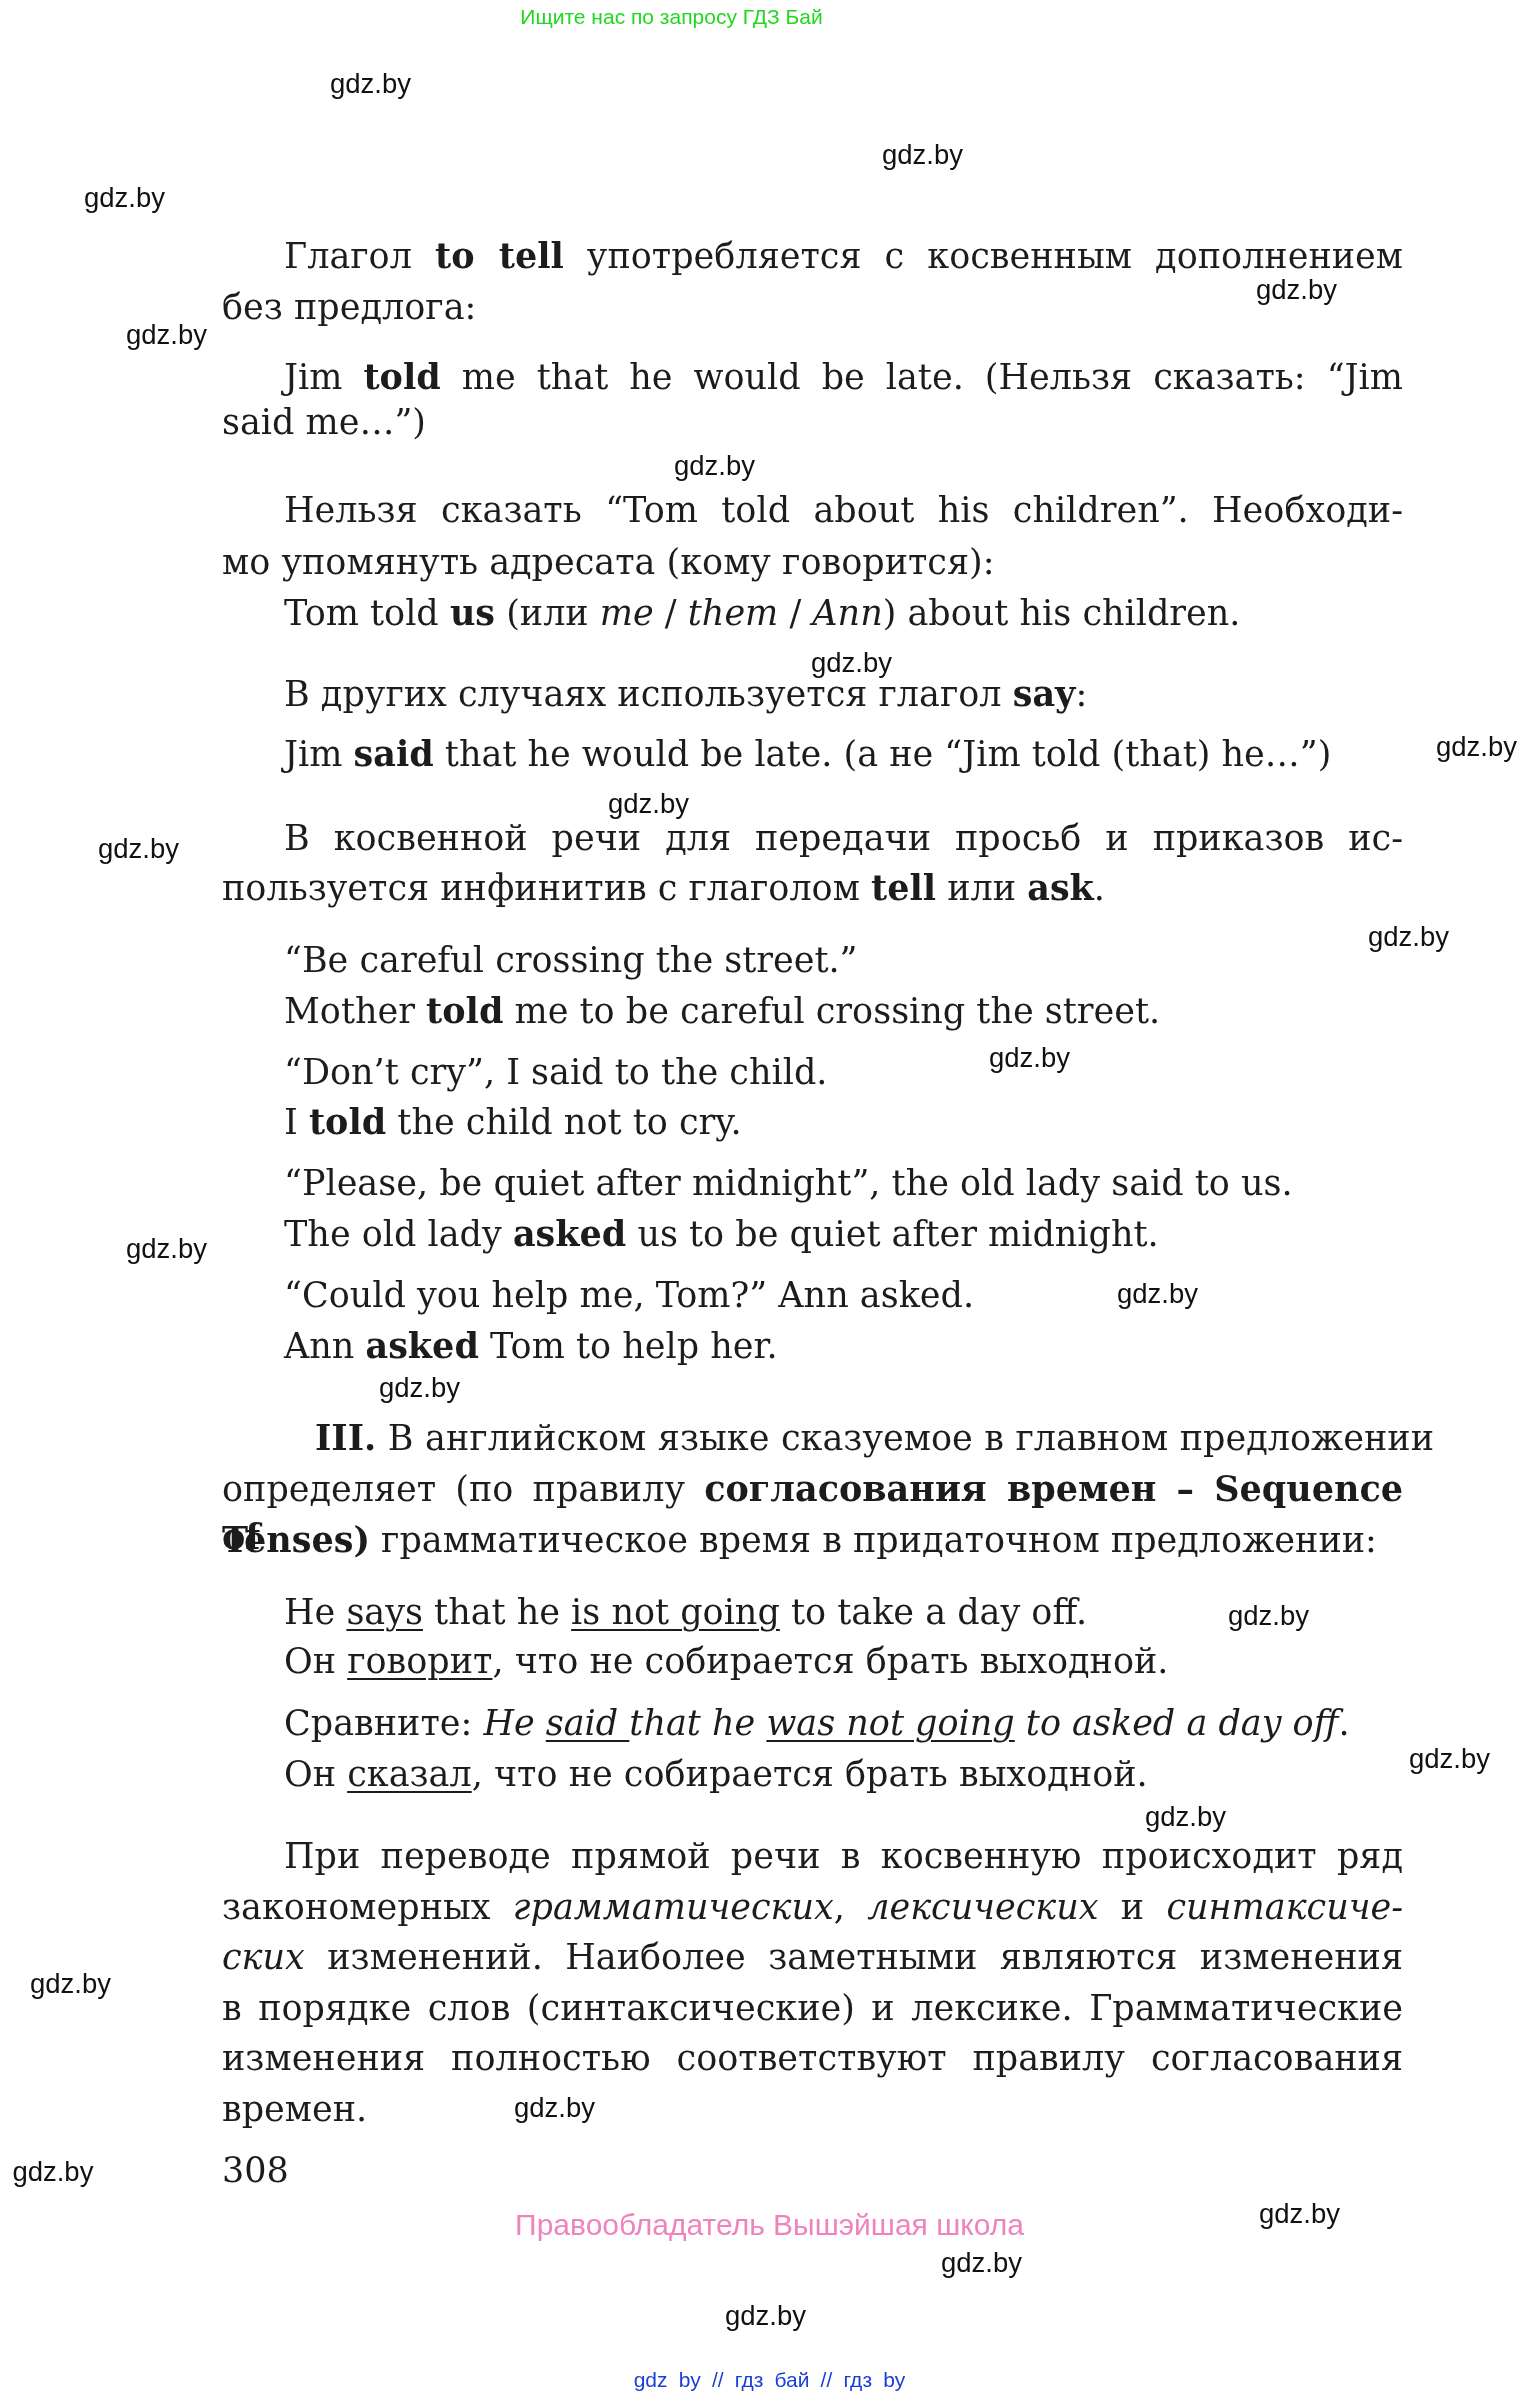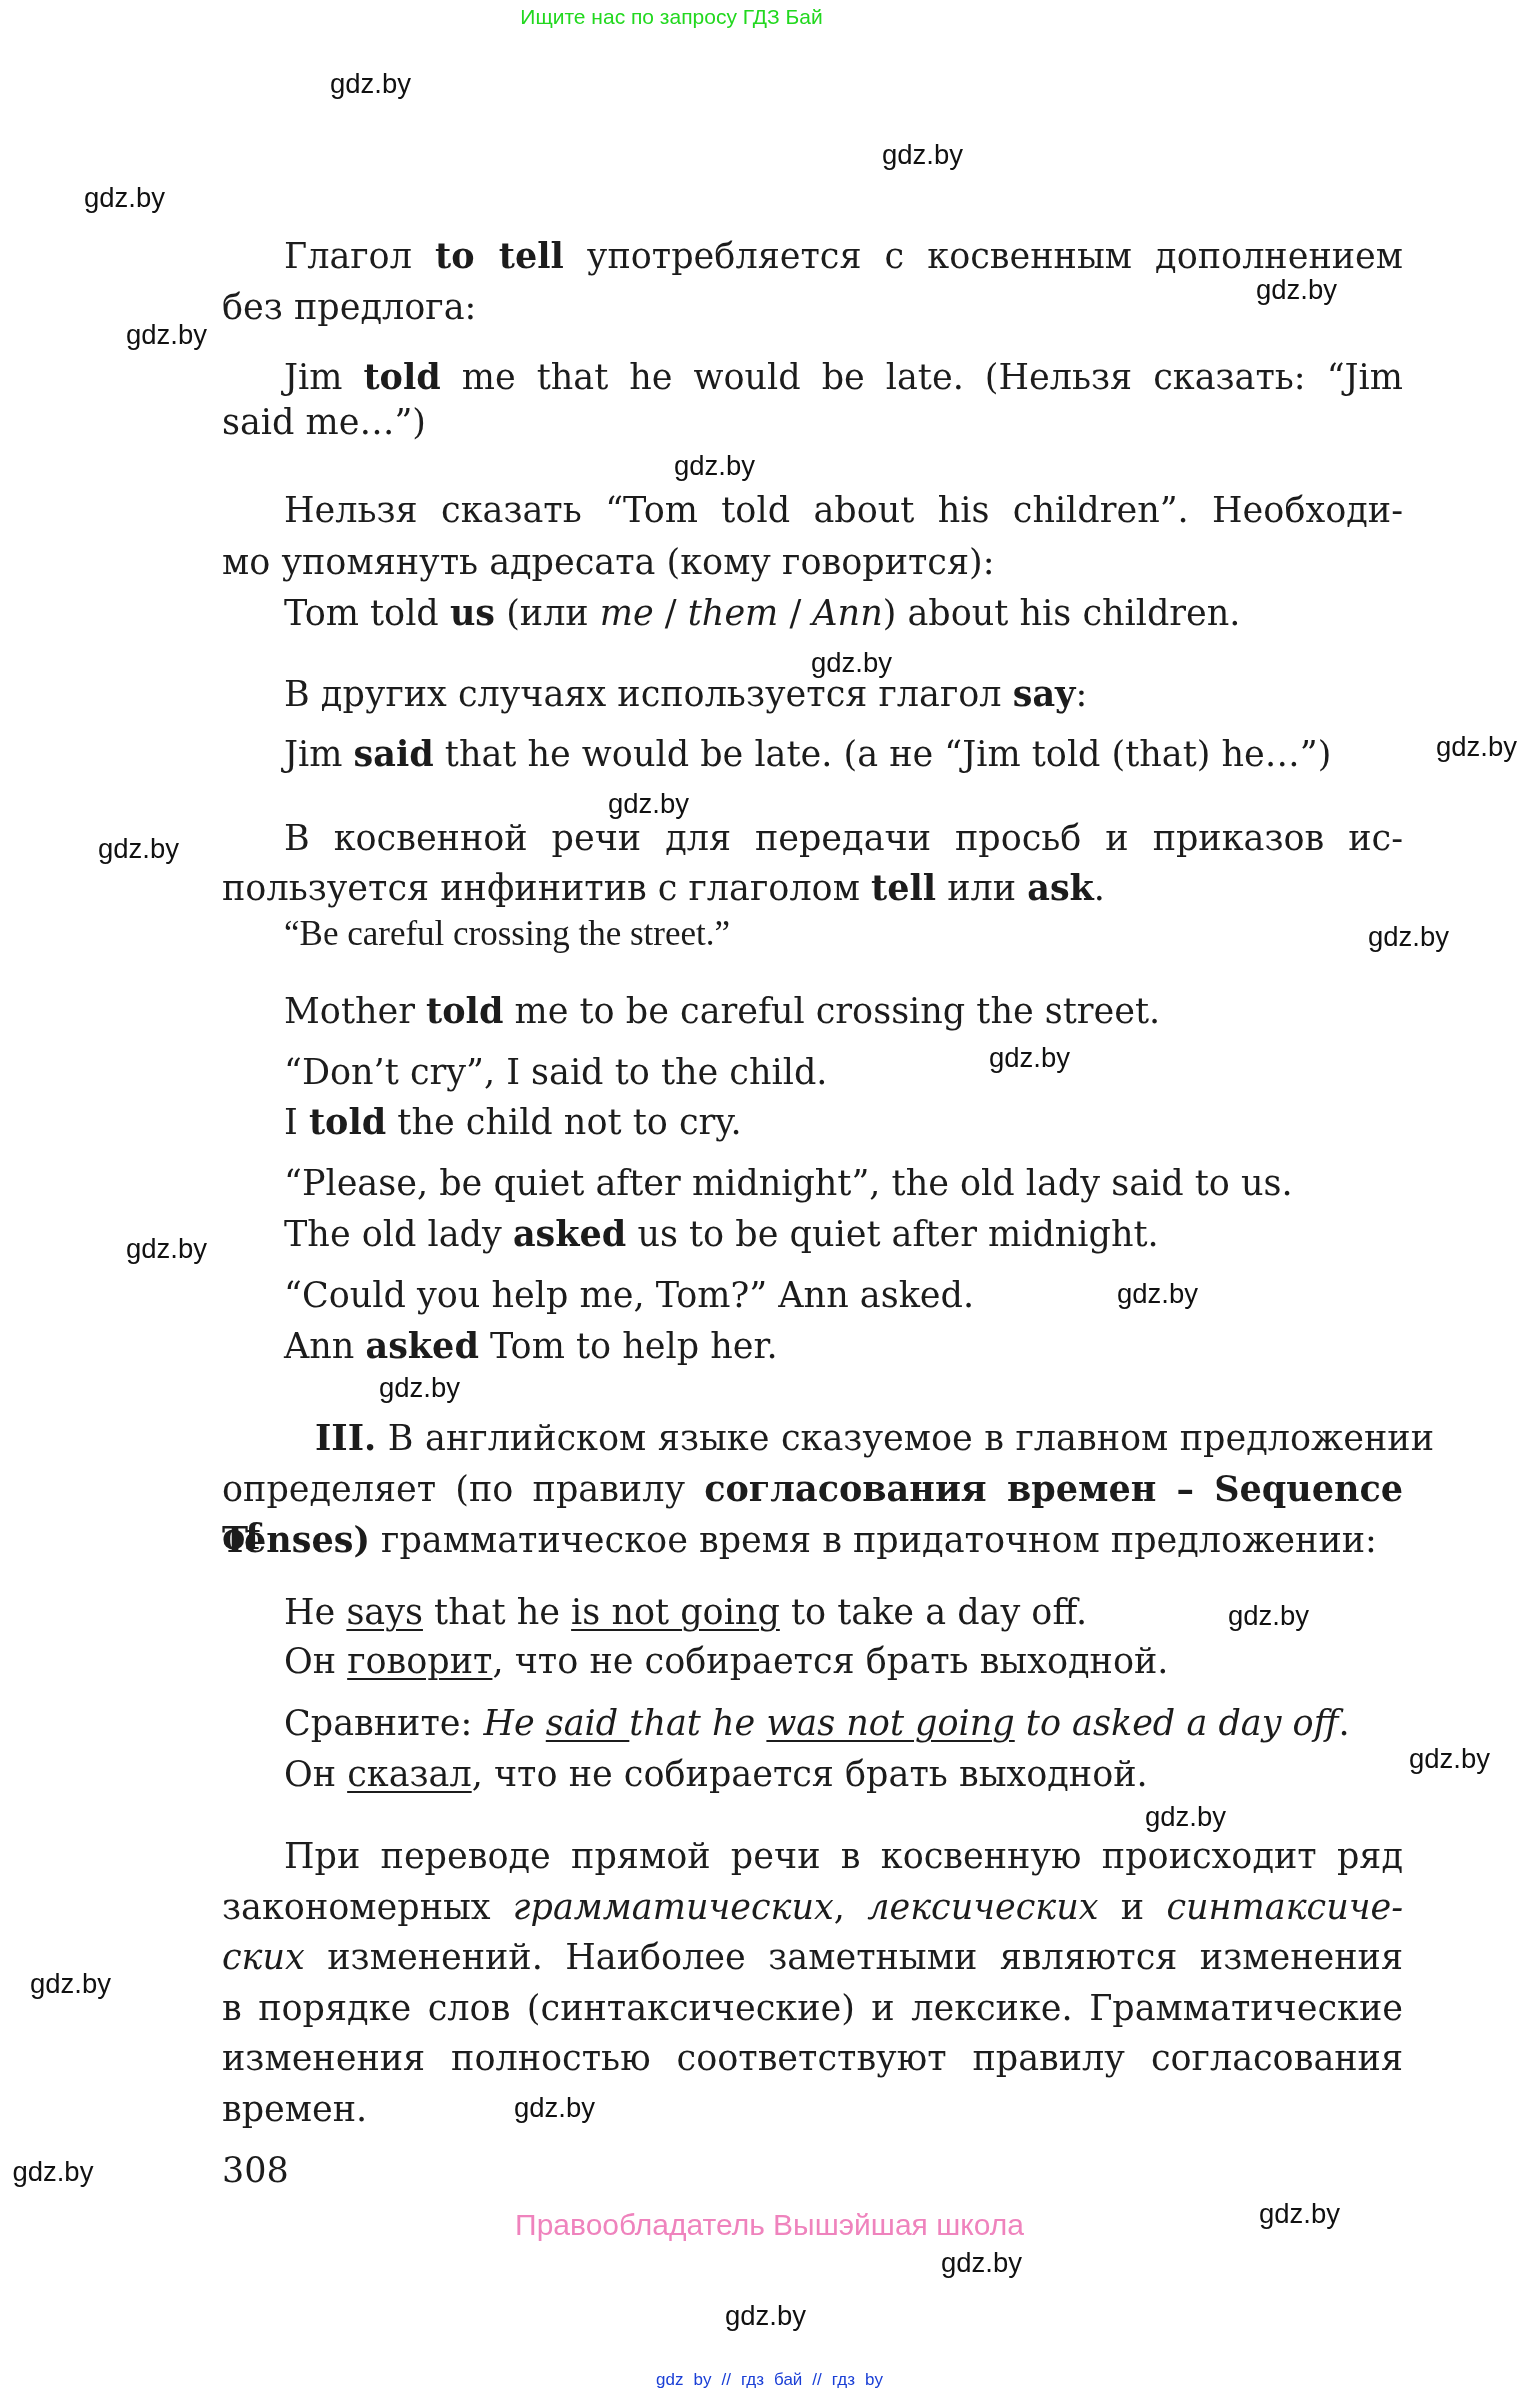--- a/index.html
+++ b/index.html
@@ -5,21 +5,21 @@
   html, body { margin: 0; padding: 0; background: #ffffff; }
   body { width: 1539px; height: 2401px; position: relative; overflow: hidden; }
   .page { position: absolute; left: 0; top: 0; width: 1539px; height: 2401px; background: #fff; }
   .header-note {
     position: absolute; left: 0; width: 1343px; top: 3.5px; text-align: center;
     font-family: "Liberation Sans", sans-serif; font-size: 21px; line-height: 26.6px;
     color: #22d81f;
   }
   .footer-note {
     position: absolute; left: 0; width: 1539px; top: 2367px; text-align: center;
-    font-family: "Liberation Sans", sans-serif; font-size: 17px; line-height: 26.6px;
+    font-family: "Liberation Sans", sans-serif; font-size: 21px; line-height: 26.6px;
     color: #1a3fd6; word-spacing: 5.3px;
   }
   .rights {
     position: absolute; left: 0; width: 1539px; top: 2197px; text-align: center;
     font-family: "Liberation Sans", sans-serif; font-size: 30px; line-height: 55px;
     color: #ef83bd;
   }
   .wm {
     position: absolute; font-family: "Liberation Sans", sans-serif; font-size: 27.5px;
     line-height: 32px; color: #111; white-space: nowrap;
@@ -52,21 +52,21 @@
       <div class="line full" style="left: 222px; top: 283px;"><span>без предлога:</span></div>
       <div class="line ind just" style="top: 353px;"><span>Jim </span><span class="seg-b">told</span><span> me that he would be late. (Нельзя сказать: “Jim</span></div>
       <div class="line full" style="left: 222px; top: 390px; margin-top: 8px;"><span>said me…”)</span></div>
       <div class="line ind just" style="top: 486px;"><span>Нельзя сказать “Tom told about his children”. Необходи-</span></div>
       <div class="line full" style="left: 222px; top: 538px;"><span>мо упомянуть адресата (кому говорится):</span></div>
       <div class="line ind" style="top: 589px;"><span>Tom told </span><span class="seg-b">us</span><span> (или </span><span class="seg-i">me</span><span> / </span><span class="seg-i">them</span><span> / </span><span class="seg-i">Ann</span><span>) about his children.</span></div>
       <div class="line ind" style="top: 670px;"><span>В других случаях используется глагол </span><span class="seg-b">say</span><span>:</span></div>
       <div class="line ind" style="top: 730px;"><span>Jim </span><span class="seg-b">said</span><span> that he would be late. (а не “Jim told (that) he…”)</span></div>
       <div class="line ind just" style="top: 814px;"><span>В косвенной речи для передачи просьб и приказов ис-</span></div>
       <div class="line full" style="left: 222px; top: 864px;"><span>пользуется инфинитив с глаголом </span><span class="seg-b">tell</span><span> или </span><span class="seg-b">ask</span><span>.</span></div>
-      <div class="line ind" style="top: 910px; font-family: Liberation Serif, serif;"><span>“Be careful crossing the street.”</span></div>
+      <div class="line ind" style="top: 936px;"><span>“Be careful crossing the street.”</span></div>
       <div class="line ind" style="top: 987px;"><span>Mother </span><span class="seg-b">told</span><span> me to be careful crossing the street.</span></div>
       <div class="line ind" style="top: 1048px;"><span>“Don’t cry”, I said to the child.</span></div>
       <div class="line ind" style="top: 1098px;"><span>I </span><span class="seg-b">told</span><span> the child not to cry.</span></div>
       <div class="line ind" style="top: 1159px;"><span>“Please, be quiet after midnight”, the old lady said to us.</span></div>
       <div class="line ind" style="top: 1210px;"><span>The old lady </span><span class="seg-b">asked</span><span> us to be quiet after midnight.</span></div>
       <div class="line ind" style="top: 1271px;"><span>“Could you help me, Tom?” Ann asked.</span></div>
       <div class="line ind" style="top: 1322px;"><span>Ann </span><span class="seg-b">asked</span><span> Tom to help her.</span></div>
       <div class="line ind just" style="top: 1414px; margin-left: 31px;"><span class="seg-b">III.</span><span> В английском языке сказуемое в главном предложении</span></div>
       <div class="line full just" style="top: 1465px;"><span>определяет (по правилу </span><span class="seg-b">согласования времен – Sequence of</span></div>
       <div class="line full" style="left: 222px; top: 1516px;"><span class="seg-b">Tenses)</span><span> грамматическое время в придаточном предложении:</span></div>

